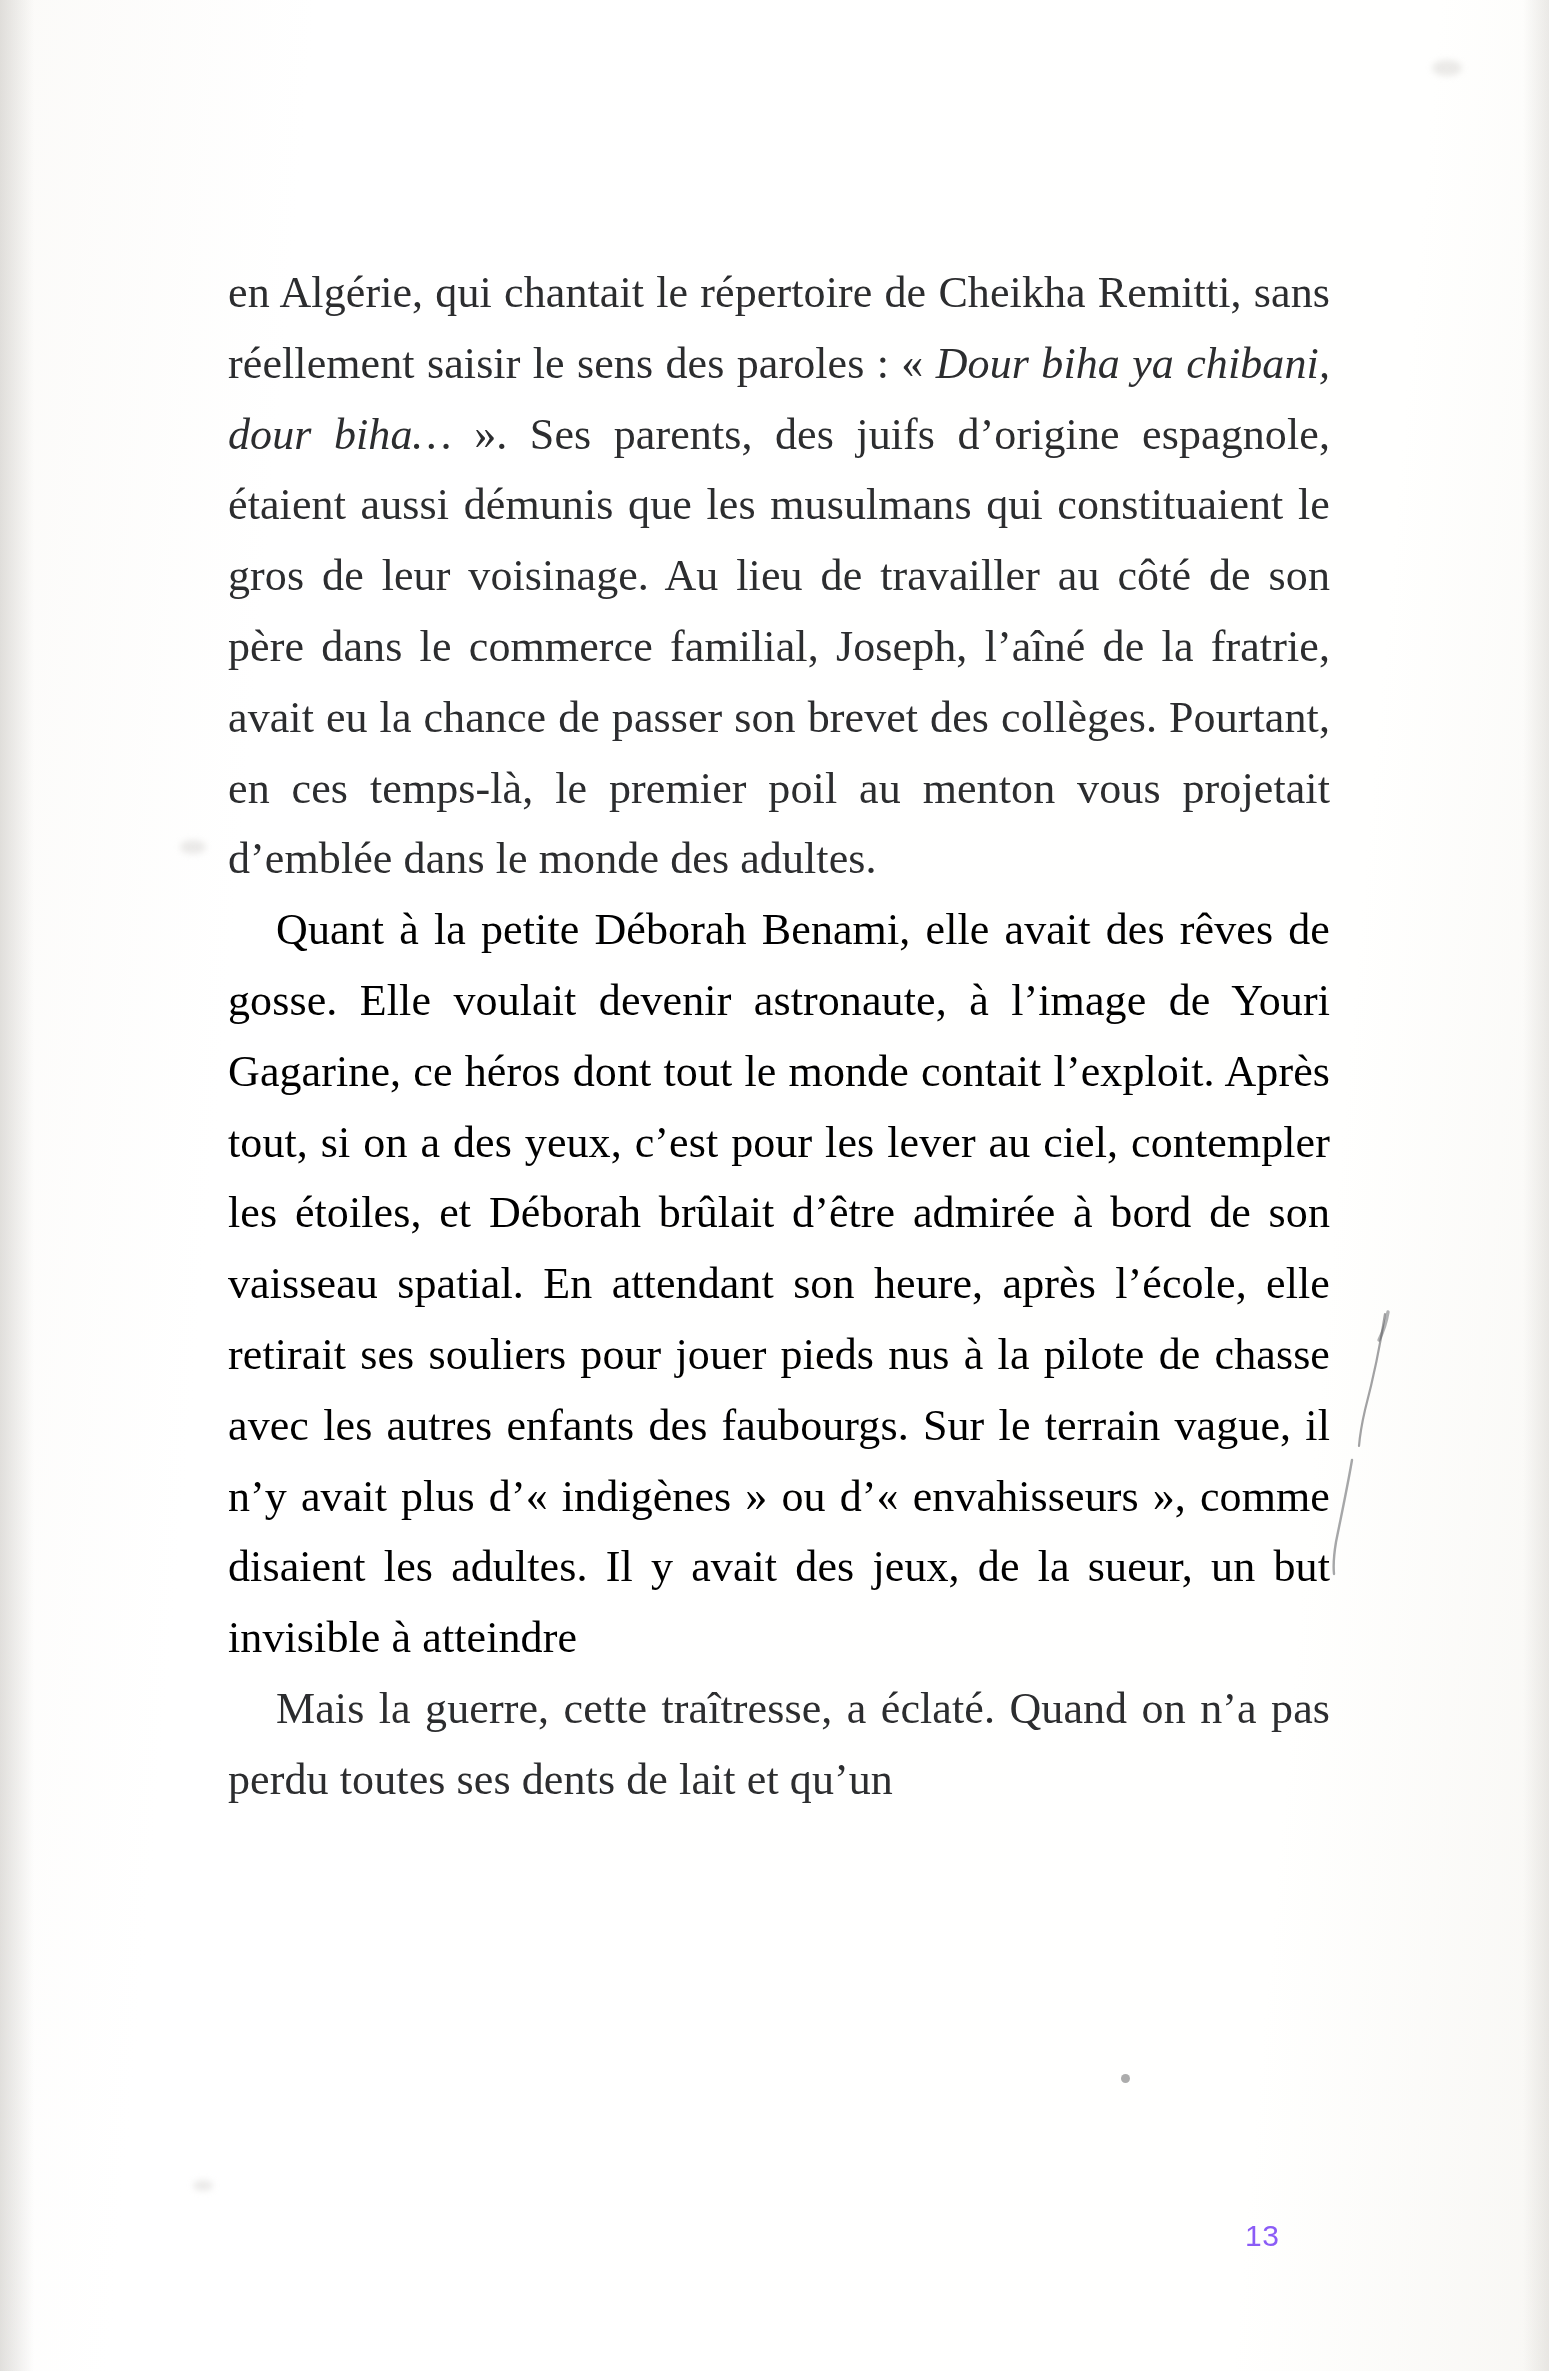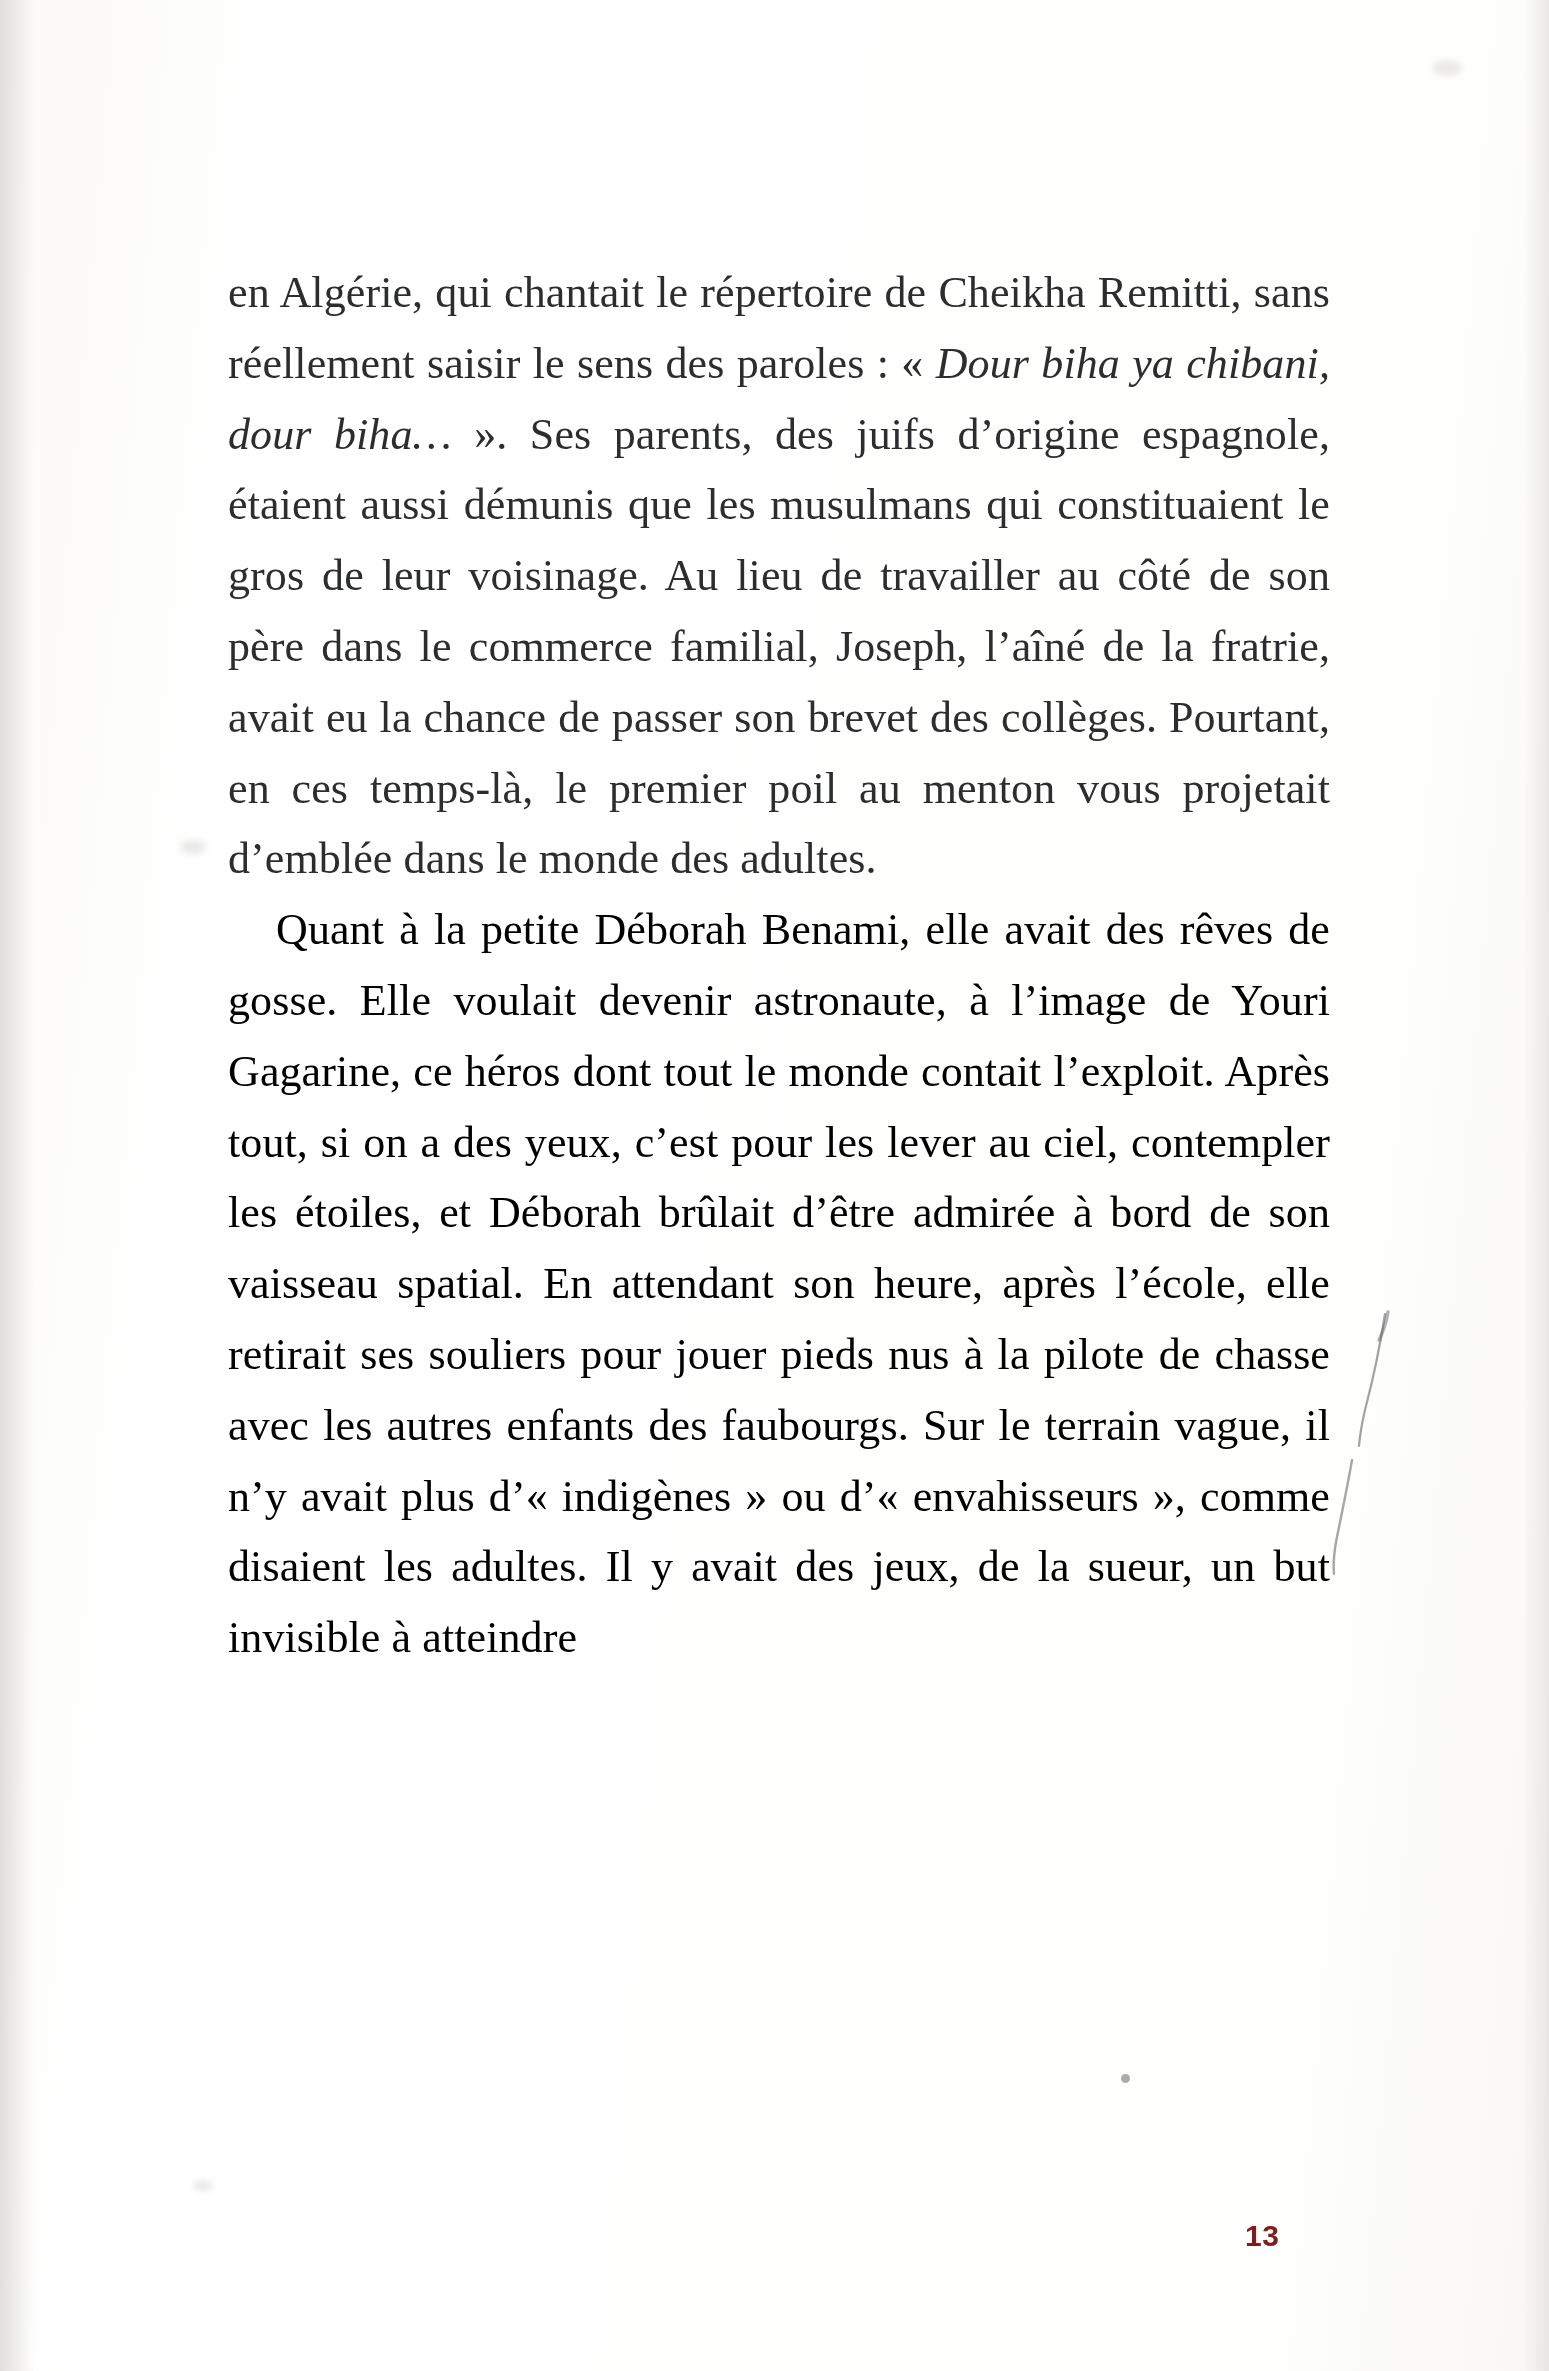--- a/index.html
+++ b/index.html
@@ -70,23 +70,23 @@
     font-style: italic;
     font-family: "Liberation Serif", "DejaVu Serif", serif;
   }
 
   
   #folio {
     position: absolute;
     left: 1245px;
     top: 2219px;
     font-family: "Liberation Sans", "DejaVu Sans", sans-serif;
-    font-weight: bold;
+    font-weight: normal;
     font-size: 30px;
-    color: #7f1d1d;
+    color: #8b5cf6;
     letter-spacing: 0.5px;
   }
 
   
   .pen-mark {
     position: absolute;
     pointer-events: none;
   }
   #pen-mark-upper {
     left: 1355px;
@@ -137,20 +137,23 @@
   <div id="text-block">
 
     <p class="para" id="paragraph-1" style="text-indent: 0px; color: rgb(44, 45, 47);">
       <span>en Algérie, qui chantait le répertoire de Cheikha Remitti, sans réellement saisir le sens des paroles : « </span><span class="quote-italic">Dour biha ya chibani, dour biha…</span><span> ». Ses parents, des juifs d’origine espagnole, étaient aussi démunis que les musulmans qui constituaient le gros de leur voisinage. Au lieu de travailler au côté de son père dans le commerce familial, Joseph, l’aîné de la fratrie, avait eu la chance de passer son brevet des collèges. Pourtant, en ces temps-là, le premier poil au menton vous projetait d’emblée dans le monde des adultes.</span>
     </p>
 
     <p class="para indented" id="paragraph-2" style="text-indent: 48px; color: #000000;">
       <span>Quant à la petite Déborah Benami, elle avait des rêves de gosse. Elle voulait devenir astronaute, à l’image de Youri Gagarine, ce héros dont tout le monde contait l’exploit. Après tout, si on a des yeux, c’est pour les lever au ciel, contempler les étoiles, et Déborah brûlait d’être admirée à bord de son vaisseau spatial. En attendant son heure, après l’école, elle retirait ses souliers pour jouer pieds nus à la pilote de chasse avec les autres enfants des faubourgs. Sur le terrain vague, il n’y avait plus d’« indigènes » ou d’« envahisseurs », comme disaient les adultes. Il y avait des jeux, de la sueur, un but invisible à atteindre</span>
     </p>
 
+    <p class="para indented" id="paragraph-3" style="text-indent: 48px; color: rgb(44, 45, 47);">
+      <span>Mais la guerre, cette traîtresse, a éclaté. Quand on n’a pas perdu toutes ses dents de lait et qu’un</span>
+    </p>
 
   </div>
 
   <svg class="pen-mark" id="pen-mark-upper" viewBox="0 0 40 140">
     <path d="M30 4 C26 30, 20 62, 10 100 C7 113, 5 124, 4 136" stroke="#55565a" stroke-width="2.2" fill="none" stroke-linecap="round" opacity="0.55"></path>
     <path d="M33 2 C31 14, 28 22, 24 30" stroke="#55565a" stroke-width="3.4" fill="none" stroke-linecap="round" opacity="0.45"></path>
   </svg>
 
   <svg class="pen-mark" id="pen-mark-lower" viewBox="0 0 38 120">
     <path d="M24 2 C20 26, 14 54, 8 84 C6 96, 5 106, 6 116" stroke="#55565a" stroke-width="2.4" fill="none" stroke-linecap="round" opacity="0.52"></path>

